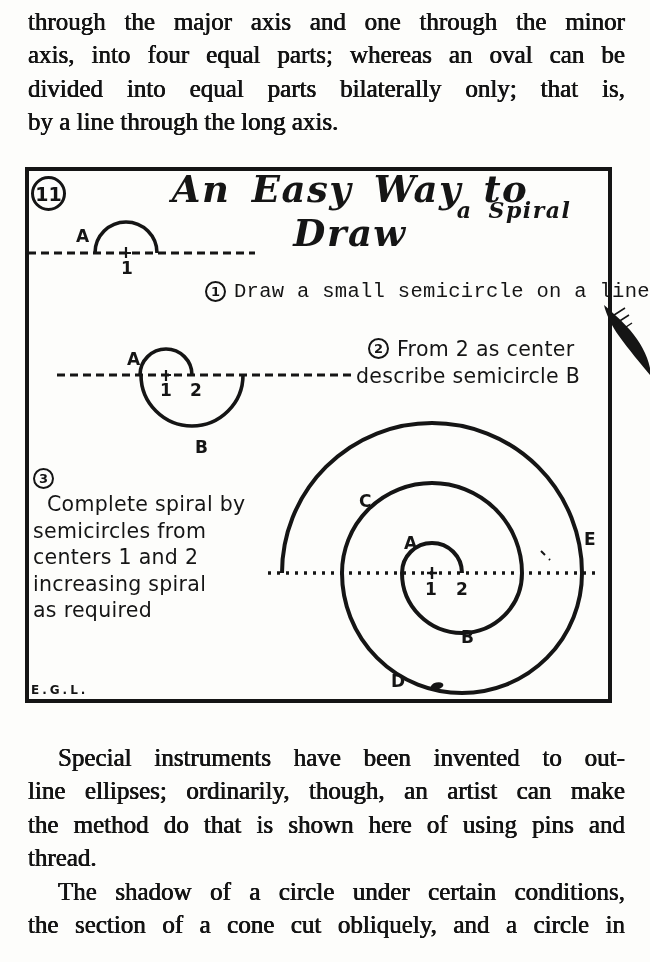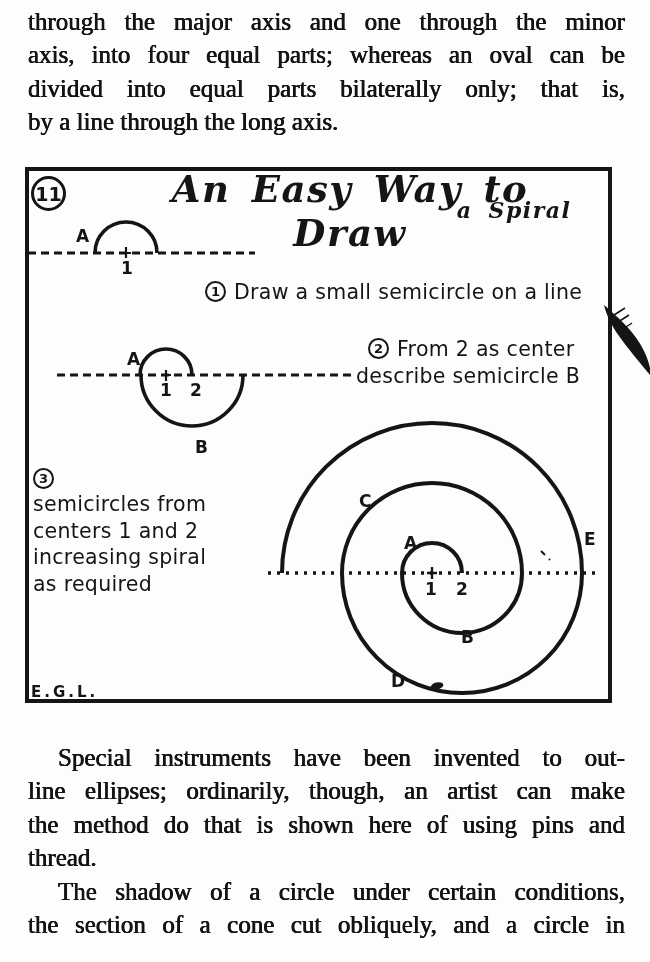--- a/index.html
+++ b/index.html
@@ -37,21 +37,21 @@
     color:#151515; letter-spacing:0.3px;
   }
   .fig-title { font-family:"DejaVu Serif", serif; font-style:italic; font-weight:bold;
     letter-spacing:1.5px; word-spacing:7px; text-align:center; }
   .caption { font-size:20.5px; }
   .cap-row { position:absolute; display:flex; align-items:flex-start; gap:8px; }
   .cap-row .circ.step { position:static; flex:0 0 auto; margin-top:1px; }
   .diag-label { font-weight:bold; font-size:17px; font-family:"DejaVu Sans", sans-serif; }
   .step3-lines { line-height:26.5px; font-size:20.5px; }
   .step3-lines .l0 { padding-left:14px; }
-  .signature { font-size:15px; font-weight:bold; letter-spacing:3px;
+  .signature { font-size:12px; font-weight:bold; letter-spacing:3px;
     font-family:"DejaVu Sans", sans-serif; }
 </style>
 </head>
 <body>
 
 <div id="page">
 
   <div class="textblock" style="top:5px;">
     <div class="bline">through the major axis and one through the minor</div>
     <div class="bline">axis, into four equal parts;  whereas an oval can be</div>
@@ -97,35 +97,36 @@
 
   <div class="circ fig">11</div>
 
   <div class="hand fig-title" style="left:145px; top:167px; width:410px; font-size:37px;">An Easy Way to Draw</div>
   <div class="hand fig-title" style="left:418px; top:197px; width:192px; font-size:22px;">a Spiral</div>
 
   <span class="hand diag-label" style="left:76px; top:226px;">A</span>
   <span class="hand diag-label" style="left:121px; top:258px;">1</span>
   <div class="cap-row" style="left:205px; top:280px;">
     <span class="circ step">1</span>
-    <span class="hand caption" style="position:static;">Draw a small semicircle on a line</span>
+    <span class="hand caption" style="position:static;font-family:Liberation Mono, monospace;">Draw a small semicircle on a line</span>
   </div>
 
   <span class="hand diag-label" style="left:127px; top:349px;">A</span>
   <span class="hand diag-label" style="left:160px; top:380px;">1</span>
   <span class="hand diag-label" style="left:190px; top:380px;">2</span>
   <span class="hand diag-label" style="left:195px; top:437px;">B</span>
   <div class="cap-row" style="left:368px; top:337px;">
     <span class="circ step">2</span>
     <span class="hand caption" style="position:static;">From 2 as center</span>
   </div>
   <span class="hand caption" style="left:356px; top:364px;">describe semicircle B</span>
 
   <span class="circ step" style="left:33px; top:468px;">3</span>
   <div class="hand step3-lines" style="left:33px; top:491px; width:250px;">
+    <div class="l0">Complete spiral by</div>
     <div>semicircles from</div>
     <div>centers 1 and 2</div>
     <div>increasing spiral</div>
     <div>as required</div>
   </div>
 
   <span class="hand diag-label" style="left:404px; top:533px;">A</span>
   <span class="hand diag-label" style="left:359px; top:491px;">C</span>
   <span class="hand diag-label" style="left:584px; top:529px;">E</span>
   <span class="hand diag-label" style="left:425px; top:579px;">1</span>

